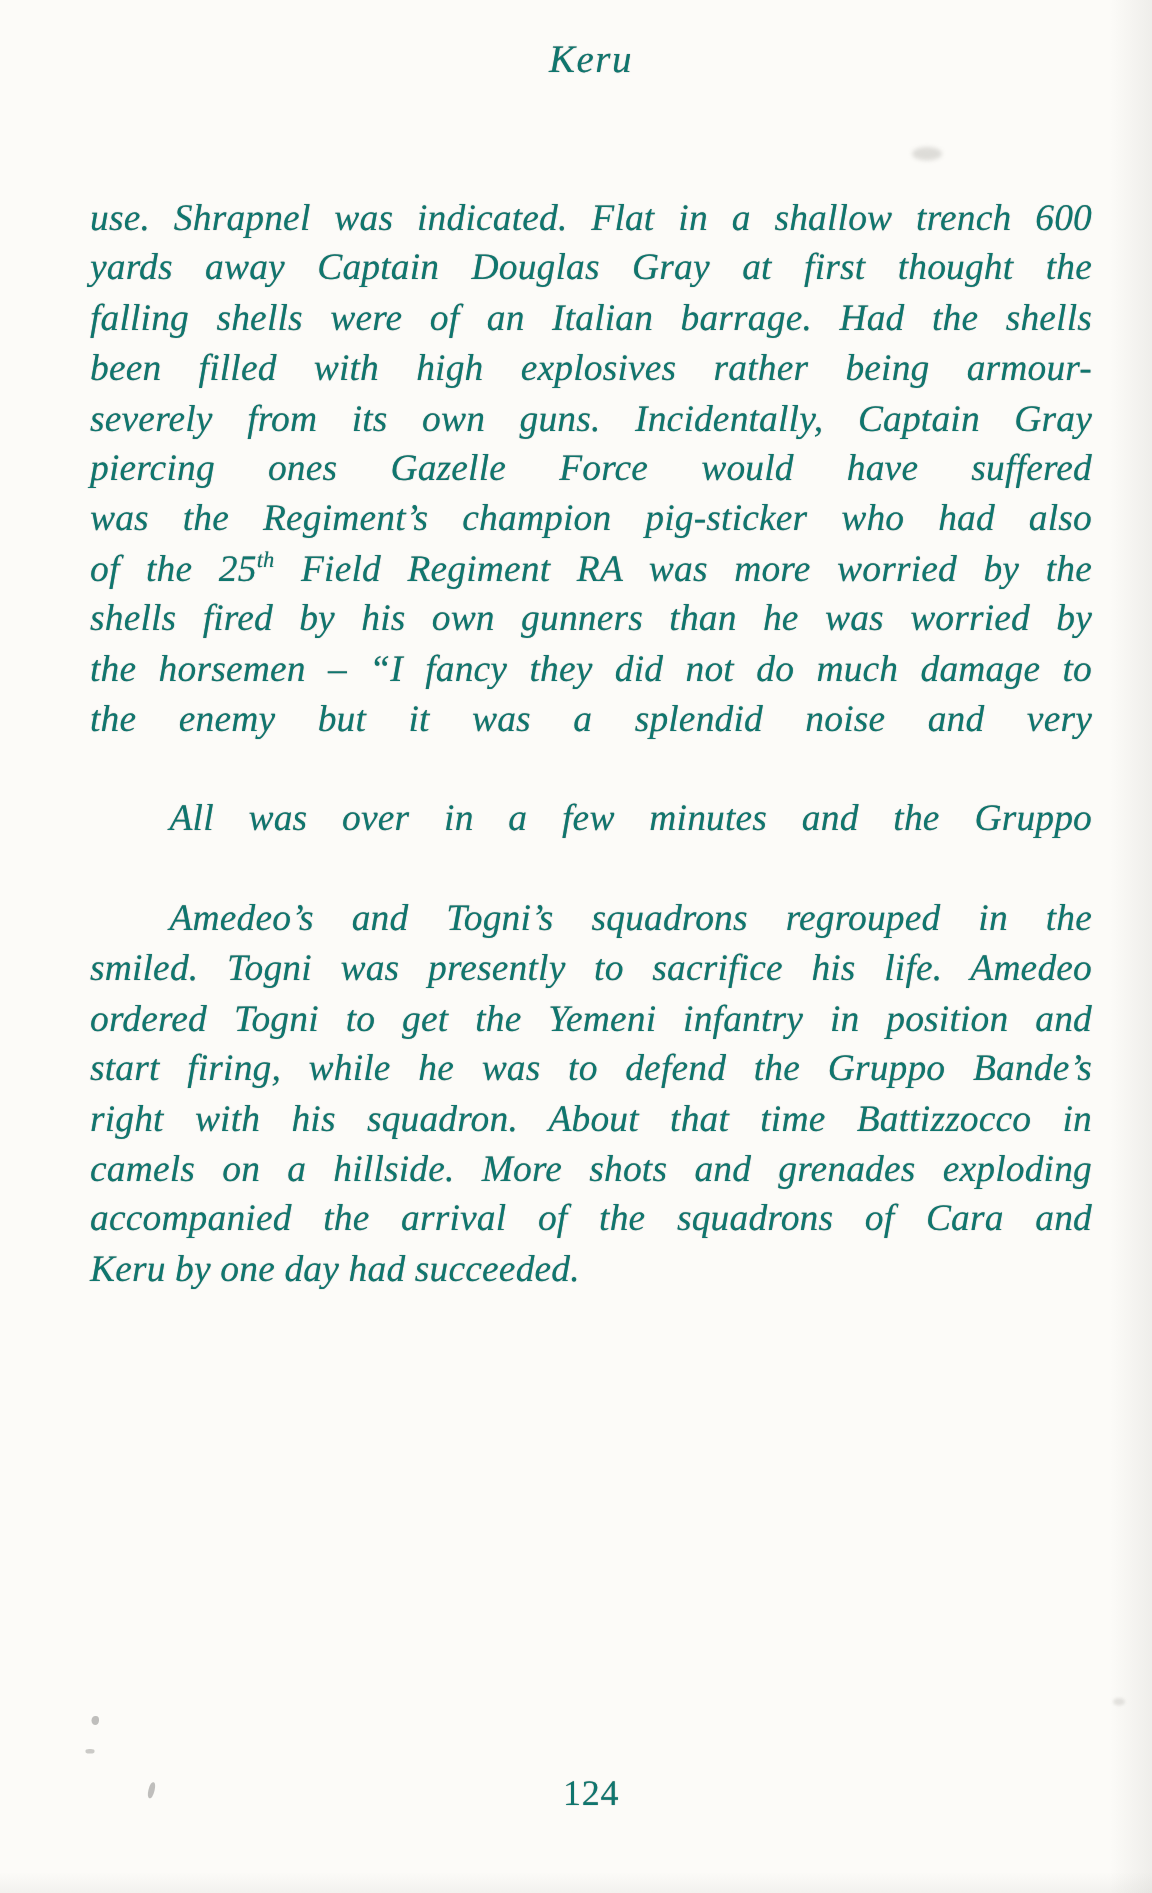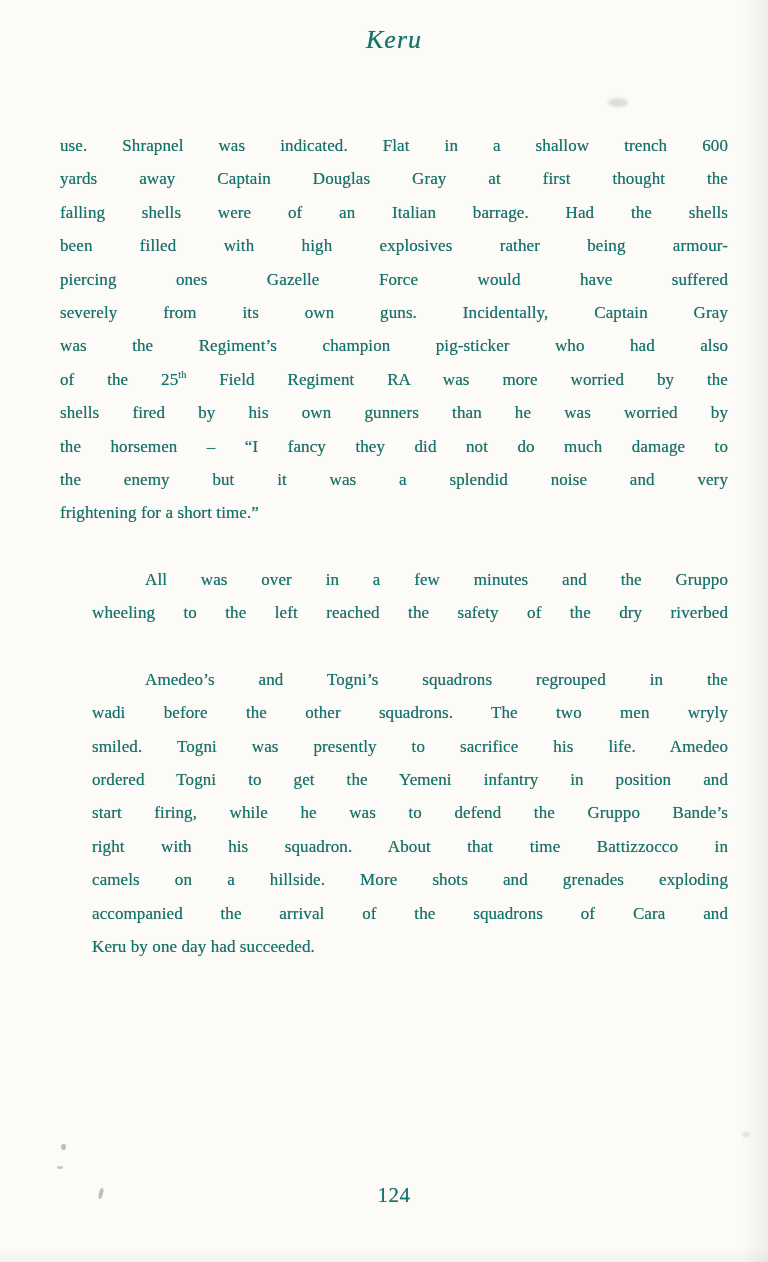--- a/index.html
+++ b/index.html
@@ -43,26 +43,26 @@
     text-align: center;
     font-style: italic;
     font-size: 26px;
     letter-spacing: 1px;
   }
   .text-block {
     position: absolute;
     top: 129px;
     left: 60px;
     width: 668px;
-    font-size: 17px;
+    font-size: 25px;
     letter-spacing: 0.1px;
+    font-style: italic;
   }
   .paragraph + .paragraph {
     margin-top: 33px;
-    margin-left: 32px;
   }
   .line {
     line-height: 33.4px;
     text-align: justify;
     text-align-last: justify;
   }
   .line.last {
     text-align-last: left;
   }
   .line.indent {
@@ -72,21 +72,21 @@
     font-size: 0.60em;
     line-height: 0;
     vertical-align: super;
   }
   .page-number {
     position: absolute;
     top: 1183px;
     left: 60px;
     width: 668px;
     text-align: center;
-    font-size: 21px;
+    font-size: 24px;
     letter-spacing: 0.5px;
   }
   
   .speck {
     position: absolute;
     pointer-events: none;
   }
   .speck-smudge {
     top: 98px; left: 608px;
     width: 20px; height: 9px;
@@ -134,36 +134,33 @@
   <div class="header">
     <span>Keru</span>
   </div>
 
   <div class="text-block">
       <div class="paragraph">
         <div class="line">use. Shrapnel was indicated. Flat in a shallow trench 600</div>
         <div class="line">yards away Captain Douglas Gray at first thought the</div>
         <div class="line">falling shells were of an Italian barrage. Had the shells</div>
         <div class="line">been filled with high explosives rather being armour-</div>
+        <div class="line">severely from its own guns. Incidentally, Captain Gray</div>
         <div class="line">piercing ones Gazelle Force would have suffered</div>
-        <div class="line">severely from its own guns. Incidentally, Captain Gray</div>
         <div class="line">was the Regiment’s champion pig-sticker who had also</div>
         <div class="line">of the 25<sup>th</sup> Field Regiment RA was more worried by the</div>
         <div class="line">shells fired by his own gunners than he was worried by</div>
         <div class="line">the horsemen – “I fancy they did not do much damage to</div>
         <div class="line">the enemy but it was a splendid noise and very</div>
-        <div class="line last">frightening for a short time.”</div>
       </div>
       <div class="paragraph">
         <div class="line indent">All was over in a few minutes and the Gruppo</div>
-        <div class="line">wheeling to the left reached the safety of the dry riverbed</div>
       </div>
       <div class="paragraph">
         <div class="line indent">Amedeo’s and Togni’s squadrons regrouped in the</div>
-        <div class="line">wadi before the other squadrons. The two men wryly</div>
         <div class="line">smiled. Togni was presently to sacrifice his life. Amedeo</div>
         <div class="line">ordered Togni to get the Yemeni infantry in position and</div>
         <div class="line">start firing, while he was to defend the Gruppo Bande’s</div>
         <div class="line">right with his squadron. About that time Battizzocco in</div>
         <div class="line">camels on a hillside. More shots and grenades exploding</div>
         <div class="line">accompanied the arrival of the squadrons of Cara and</div>
         <div class="line last">Keru by one day had succeeded.</div>
       </div>
     </div>
 

